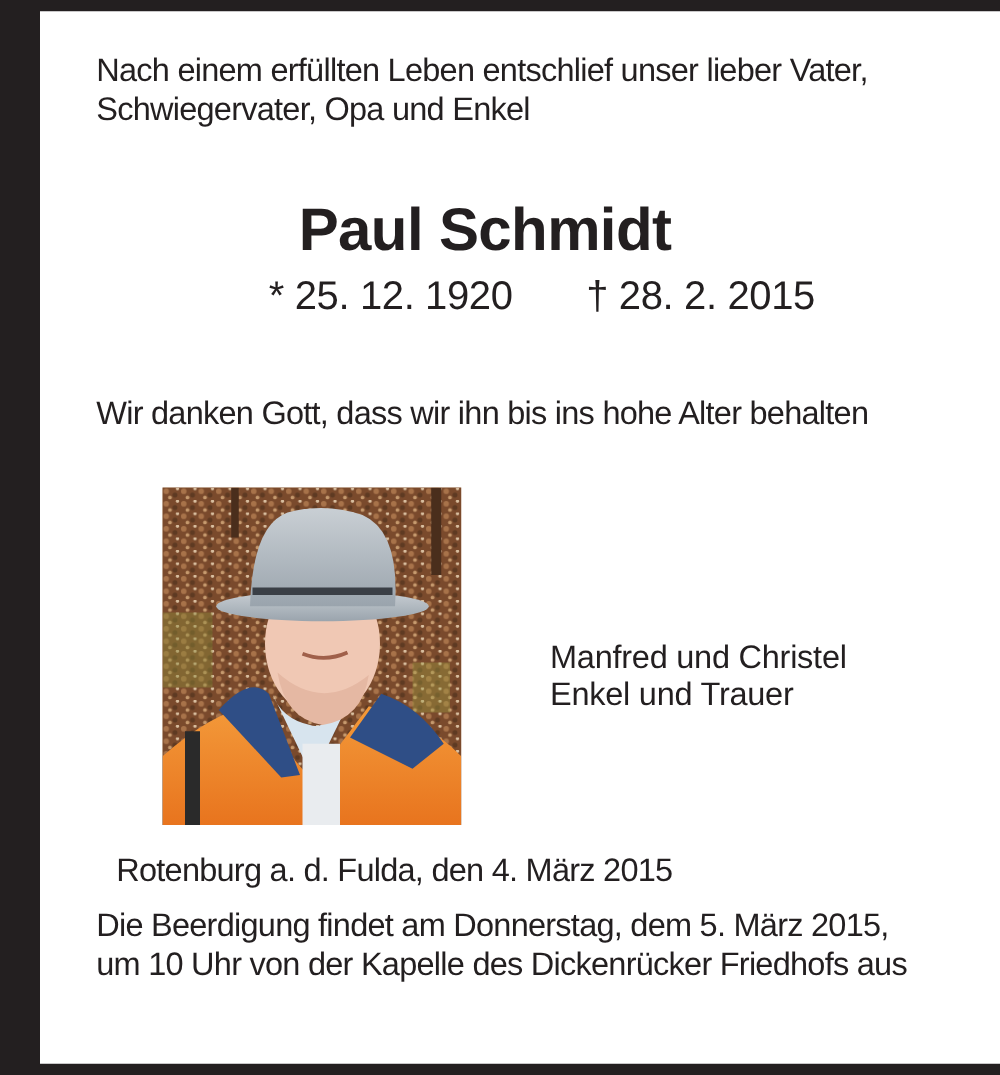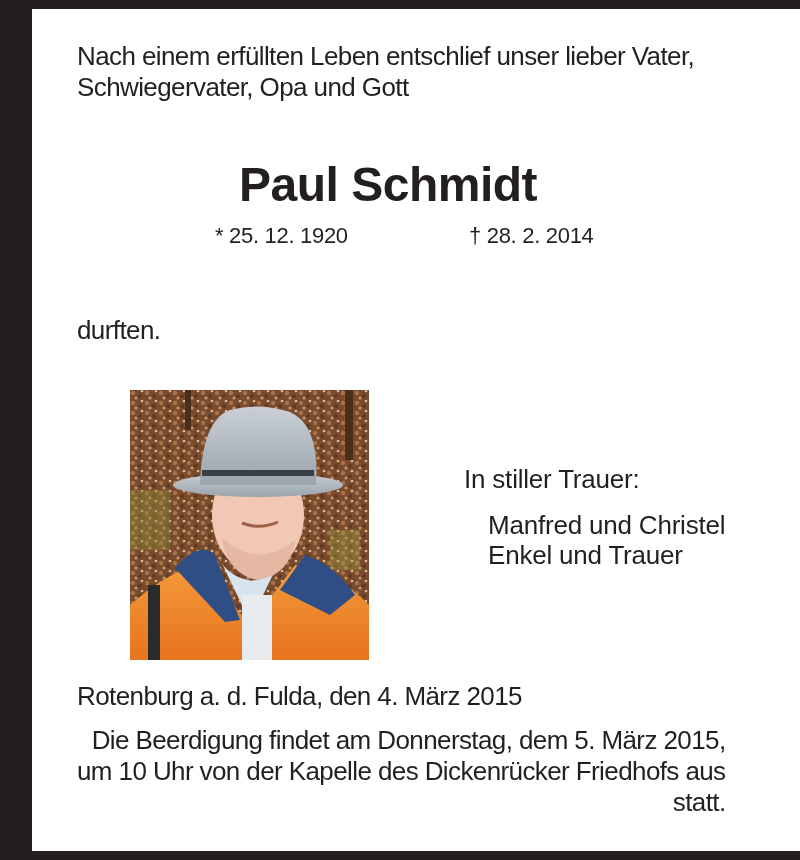--- a/index.html
+++ b/index.html
@@ -28,53 +28,53 @@
     }
     .intro { left: 45px; top: 32px; }
     .name {
       position: absolute;
       left: 0; width: 712px; top: 150px;
       text-align: center;
       font-size: 48px; font-weight: bold;
       letter-spacing: -0.5px;
       line-height: 52px;
     }
-    .dates { position: absolute; top: 212px; font-size: 22px; line-height: 30px; letter-spacing: -0.3px; }
+    .dates { position: absolute; top: 212px; font-size: 32px; line-height: 30px; letter-spacing: -0.3px; }
     .birth { left: 183px; }
     .death { left: 437px; }
     .thanks { left: 45px; top: 306px; }
     .photo {
       position: absolute;
       left: 98px; top: 381px;
       width: 239px; height: 270px;
       overflow: hidden;
       background: #8a5a35;
     }
     .mourning { left: 432px; top: 455px; letter-spacing: -0.2px; }
-    .survivors { left: 456px; top: 501px; line-height: 30px; letter-spacing: -0.2px; }
-    .place { left: 45px; top: 672px; }
-    .funeral { left: 45px; top: 716px; text-align: right; }
+    .survivors { left: 408px; top: 501px; line-height: 30px; letter-spacing: -0.2px; }
+    .place { left: 61px; top: 672px; }
+    .funeral { left: 45px; top: 716px; }
   </style>
 </head>
 <body>
 
 <div class="card">
 
   <div class="txt intro">
     <div>Nach einem erfüllten Leben entschlief unser lieber Vater,</div>
-    <div>Schwiegervater, Opa und Gott</div>
+    <div>Schwiegervater, Opa und Enkel</div>
   </div>
 
   <div class="name">Paul Schmidt</div>
 
   <div class="dates birth">* 25. 12. 1920</div>
-  <div class="dates death">† 28. 2. 2014</div>
+  <div class="dates death">† 28. 2. 2015</div>
 
   <div class="txt thanks">
-    <div>durften.</div>
+    <div>Wir danken Gott, dass wir ihn bis ins hohe Alter behalten</div>
   </div>
 
   <div class="photo" title="Portrait of elderly man in grey hat and orange jacket, autumn forest background">
     <svg width="239" height="270" viewBox="0 0 239 270" xmlns="http://www.w3.org/2000/svg">
       <defs>
         <pattern id="leaves" width="14" height="10" patternUnits="userSpaceOnUse">
           <rect width="14" height="10" fill="#7a4a2c"></rect>
           <circle cx="3" cy="3" r="2.2" fill="#a8734a"></circle>
           <circle cx="10" cy="6" r="2" fill="#5e3a22"></circle>
           <circle cx="6" cy="8" r="1.5" fill="#c69a6e"></circle>
@@ -102,28 +102,26 @@
       <rect x="18" y="195" width="12" height="75" fill="#2a2a2a"></rect>
       <ellipse cx="128" cy="125" rx="46" ry="58" fill="#f0c8b4"></ellipse>
       <path d="M92 148 Q128 180 165 150 Q160 185 128 190 Q98 185 92 148 Z" fill="#e5b8a3"></path>
       <path d="M112 133 Q130 140 148 132" stroke="#a0604a" stroke-width="3" fill="none"></path>
       <ellipse cx="128" cy="95" rx="85" ry="12" fill="url(#hat)"></ellipse>
       <path d="M70 95 Q72 30 100 20 Q130 12 160 22 Q190 35 186 95 Z" fill="url(#hat)"></path>
       <rect x="72" y="80" width="112" height="6" fill="#3a3f46"></rect>
     </svg>
   </div>
 
-  <div class="txt mourning">In stiller Trauer:</div>
 
   <div class="txt survivors">
     <div>Manfred und Christel</div>
     <div>Enkel und Trauer</div>
   </div>
 
   <div class="txt place">Rotenburg a. d. Fulda, den 4. März 2015</div>
 
   <div class="txt funeral">
     <div>Die Beerdigung findet am Donnerstag, dem 5. März 2015,</div>
     <div>um 10 Uhr von der Kapelle des Dickenrücker Friedhofs aus</div>
-    <div>statt.</div>
   </div>
 
 </div>
 
 </body></html>

